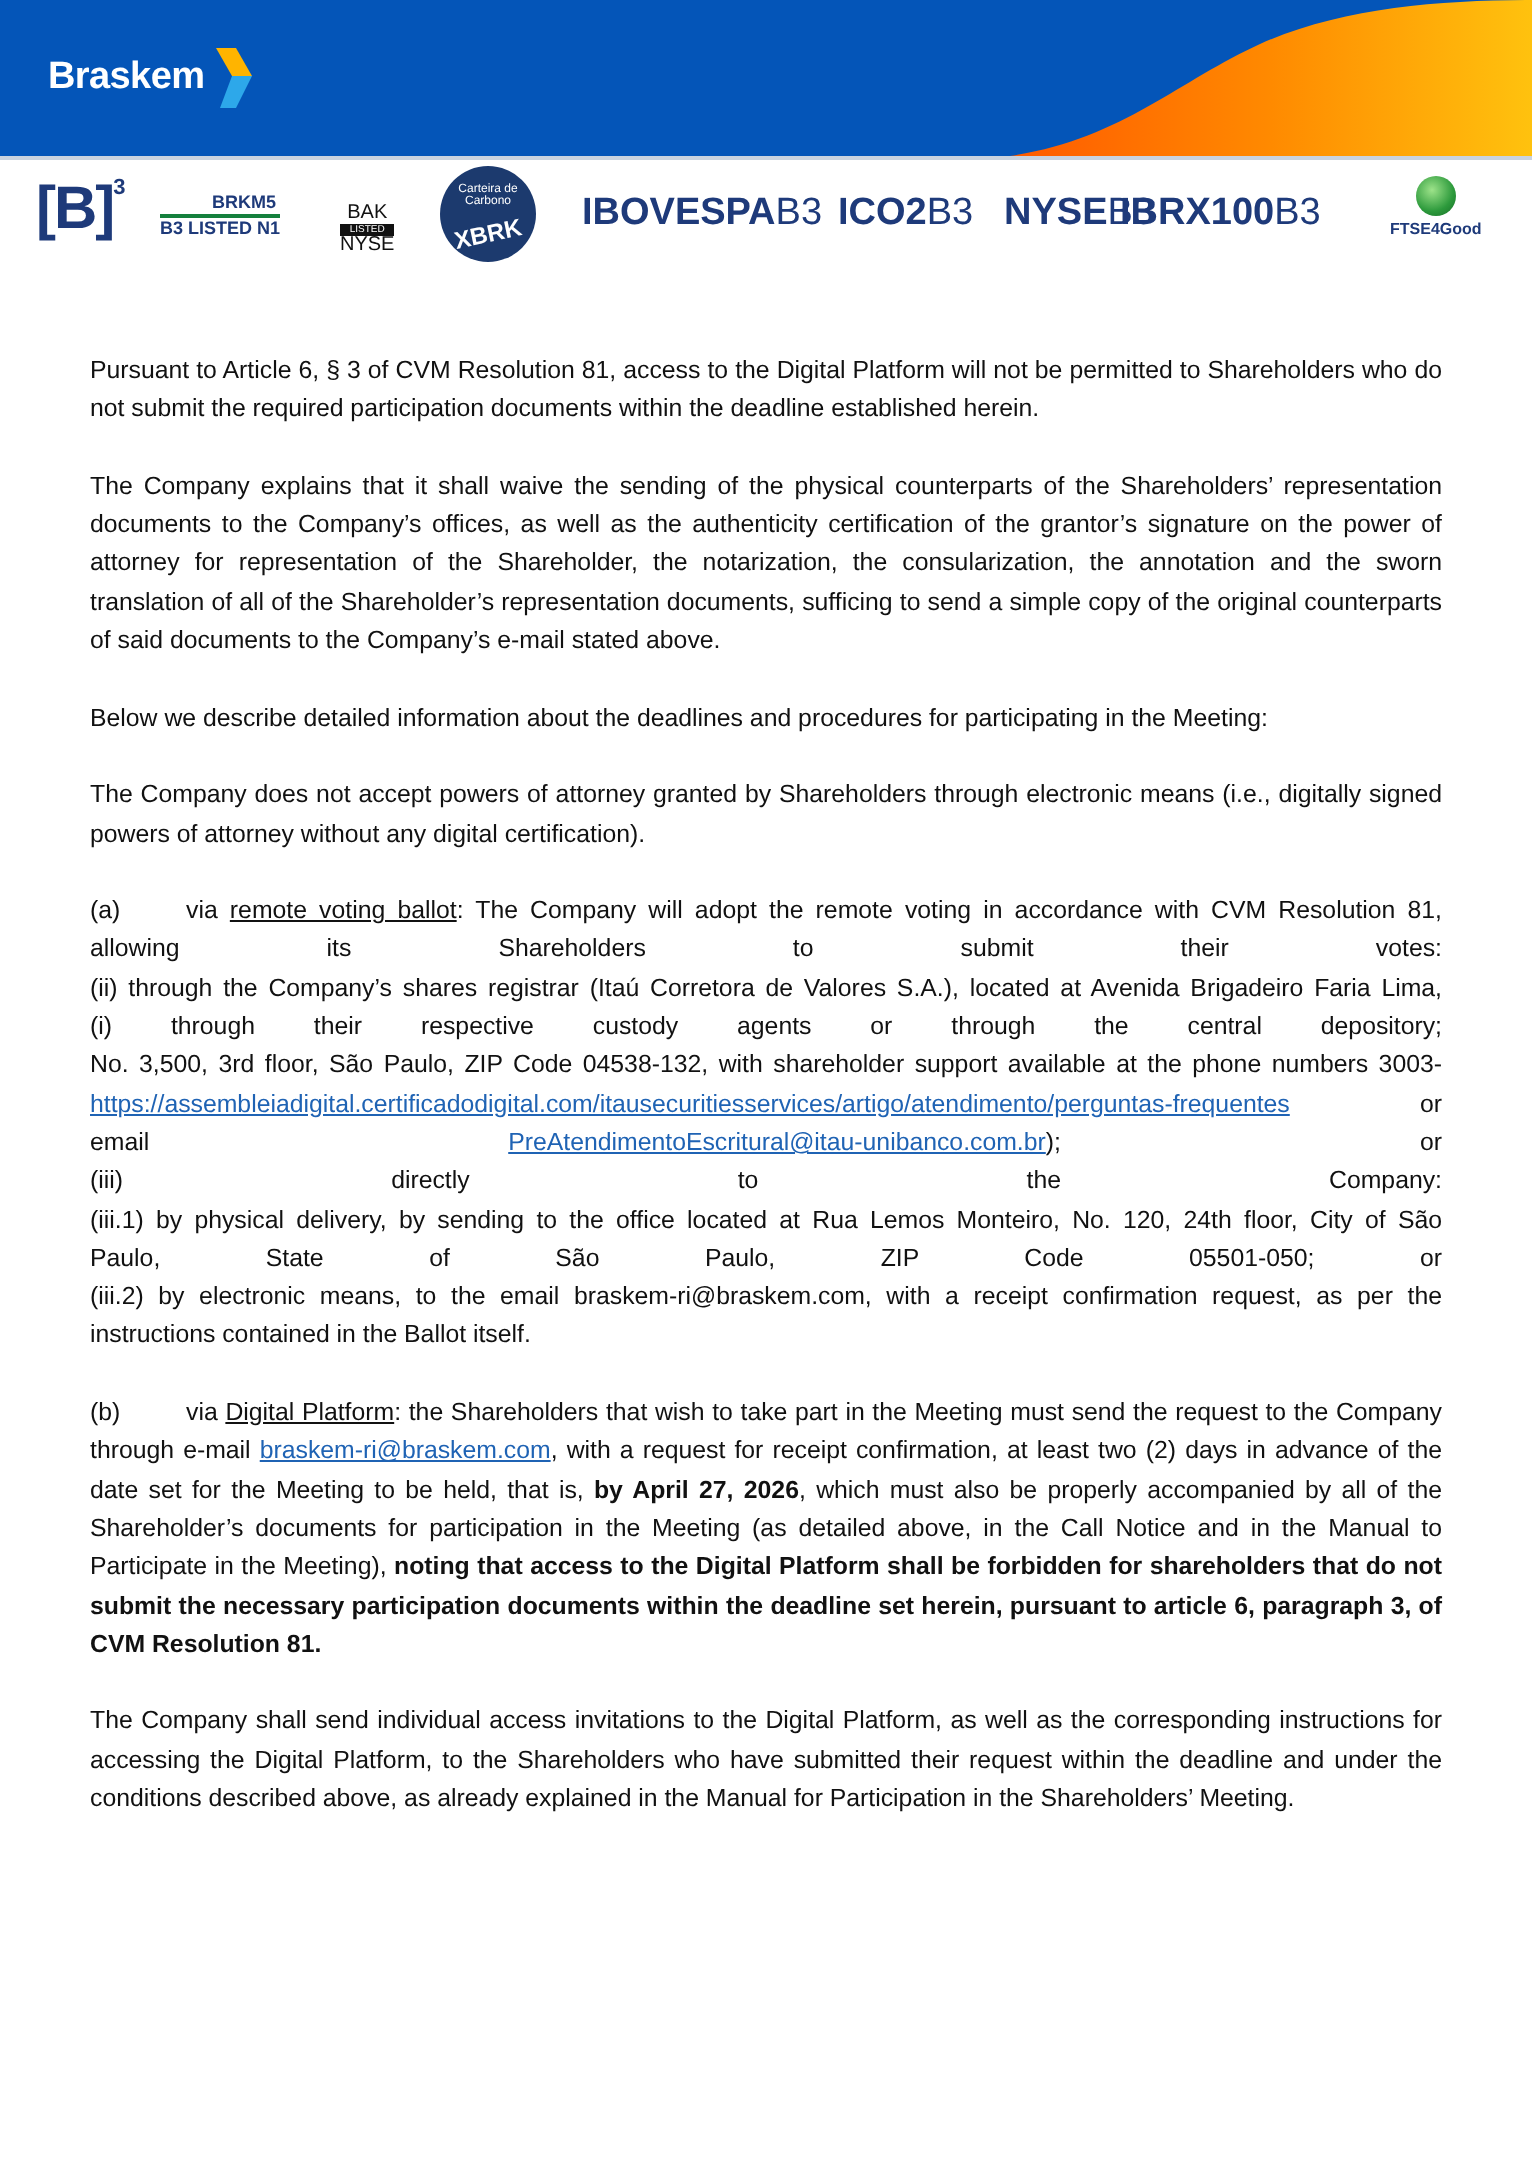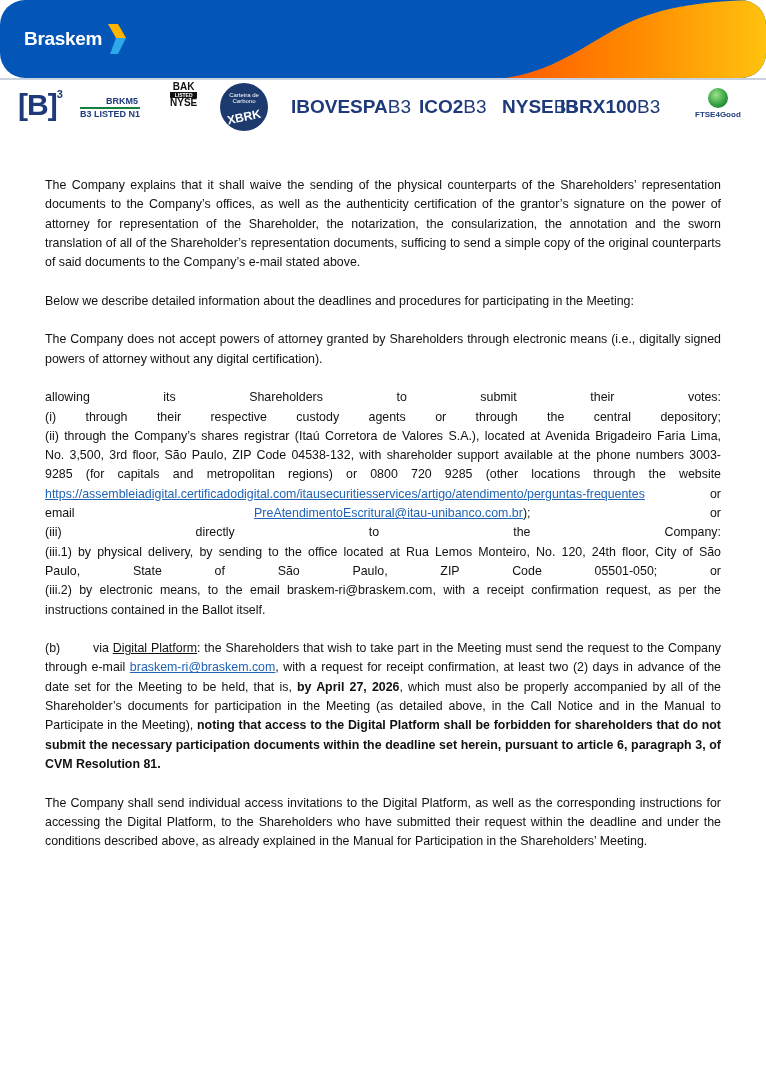--- a/index.html
+++ b/index.html
@@ -1,28 +1,28 @@
 <!DOCTYPE html>
 <html><head>
   <meta charset="utf-8">
   <style>
     html, body { margin:0; padding:0; background:#ffffff; }
     body { width:766px; height:1084px; position:relative; overflow:hidden; font-family:"Liberation Sans", sans-serif; color:#111; }
-    .banner { position:absolute; left:0; top:0; width:766px; height:78px; background:#0455b8; overflow:hidden;border-radius:25px; }
+    .banner { position:absolute; left:0; top:0; width:766px; height:78px; background:#0455b8; overflow:hidden; }
     .banner svg.wave { position:absolute; left:0; top:0; }
     .banner-line { position:absolute; left:0; top:78px; width:766px; height:2px; background:#c9d3e0; }
     .brand { position:absolute; left:24px; top:28px; color:#fff; font-weight:bold; font-size:19px; letter-spacing:-0.3px; }
     .brand-mark { position:absolute; left:106px; top:22px; }
     .logos { position:absolute; top:82px; left:0; width:766px; height:52px; }
     .logo { position:absolute; }
     .b3 { left:18px; top:6px; font-weight:bold; color:#1e3a7a; font-size:30px; letter-spacing:-1px; }
     .b3 sup { font-size:11px; position:relative; top:-6px; }
     .brkm { left:80px; top:14px; text-align:center; color:#1e3a7a; font-size:9px; font-weight:bold; line-height:11px; }
     .brkm .l1 { border-bottom:2px solid #15803d; padding:0 2px;text-align:right; }
-    .bak { left:170px; top:0; text-align:center; font-weight:bold; font-size:10px; line-height:10px; color:#111; }
+    .bak { left:170px; top:20px; text-align:center; font-weight:normal; font-size:10px; line-height:10px; color:#111; }
     .bak .mid { background:#111; color:#fff; font-size:5px; line-height:6px; padding:0 2px; display:block; }
     .xbrk { left:220px; top:1px; width:48px; height:48px; border-radius:50%; background:#1c3a6e; color:#fff; text-align:center; }
     .xbrk .t1 { font-size:6px; padding-top:9px; }
     .xbrk .t2 { font-size:12px; font-weight:bold; transform:rotate(-12deg); margin-top:6px; }
     .idx { top:14px; color:#1e3a7a; font-size:19px; }
     .idx b { font-weight:bold; }
     .idx span { font-weight:normal; }
     .ftse { left:695px; top:6px; text-align:center; font-size:8px; color:#1e3a7a; font-weight:bold; }
     .globe { width:20px; height:20px; border-radius:50%; background:radial-gradient(circle at 40% 35%, #9de38a, #2d9a3c 60%, #156b25); margin:0 auto 2px; }
     .content { position:absolute; left:45px; top:176px; width:676px; font-family:"Liberation Sans Narrow","Liberation Sans", sans-serif; font-size:12.4px; line-height:19.3px; color:#111; }
@@ -74,30 +74,31 @@
   <div class="logo idx" style="left:419px;"><b>ICO2</b><span>B3</span></div>
   <div class="logo idx" style="left:502px;"><b>NYSE</b><span>B3</span></div>
   <div class="logo idx" style="left:560px;"><b>IBRX100</b><span>B3</span></div>
   <div class="logo ftse">
     <div class="globe"></div>
     <div>FTSE4Good</div>
   </div>
 </div>
 
 <div class="content">
+  <p>Pursuant to Article 6, § 3 of CVM Resolution 81, access to the Digital Platform will not be permitted to Shareholders who do not submit the required participation documents within the deadline established herein.</p>
   <p>The Company explains that it shall waive the sending of the physical counterparts of the Shareholders’ representation documents to the Company’s offices, as well as the authenticity certification of the grantor’s signature on the power of attorney for representation of the Shareholder, the notarization, the consularization, the annotation and the sworn translation of all of the Shareholder’s representation documents, sufficing to send a simple copy of the original counterparts of said documents to the Company’s e-mail stated above.</p>
   <p style="text-align:left;">Below we describe detailed information about the deadlines and procedures for participating in the Meeting:</p>
   <p>The Company does not accept powers of attorney granted by Shareholders through electronic means (i.e., digitally signed powers of attorney without any digital certification).</p>
 
   <p style="text-align:left;">
+    <span class="line"><span class="tab">(a)</span><span>via </span><span class="u">remote voting ballot</span><span>: The Company will adopt the remote voting in accordance with CVM Resolution 81,</span></span>
     <span class="line">allowing its Shareholders to submit their votes:</span>
+    <span class="line">(ii) through the Company’s shares registrar (Itaú Corretora de Valores S.A.), located at Avenida Brigadeiro Faria Lima,</span>
     <span class="line">(i) through their respective custody agents or through the central depository;</span>
-    <span class="line">(ii) through the Company’s shares registrar (Itaú Corretora de Valores S.A.), located at Avenida Brigadeiro Faria Lima,</span>
     <span class="line">No. 3,500, 3rd floor, São Paulo, ZIP Code 04538-132, with shareholder support available at the phone numbers 3003-</span>
-    <span class="line">9285 (for capitals and metropolitan regions) or 0800 720 9285 (other locations through the website</span>
     <span class="line"><a class="link">https://assembleiadigital.certificadodigital.com/itausecuritiesservices/artigo/atendimento/perguntas-frequentes</a> <span>or</span></span>
     <span class="line"><span>email</span> <span><a class="link">PreAtendimentoEscritural@itau-unibanco.com.br</a><span>);</span></span> <span>or</span></span>
     <span class="line">(iii) directly to the Company:</span>
     <span class="line">(iii.1) by physical delivery, by sending to the office located at Rua Lemos Monteiro, No. 120, 24th floor, City of São</span>
     <span class="line">Paulo, State of São Paulo, ZIP Code 05501-050; or</span>
     <span class="line">(iii.2) by electronic means, to the email braskem-ri@braskem.com, with a receipt confirmation request, as per the</span>
     <span class="lastline">instructions contained in the Ballot itself.</span>
   </p>
 
   <p>

